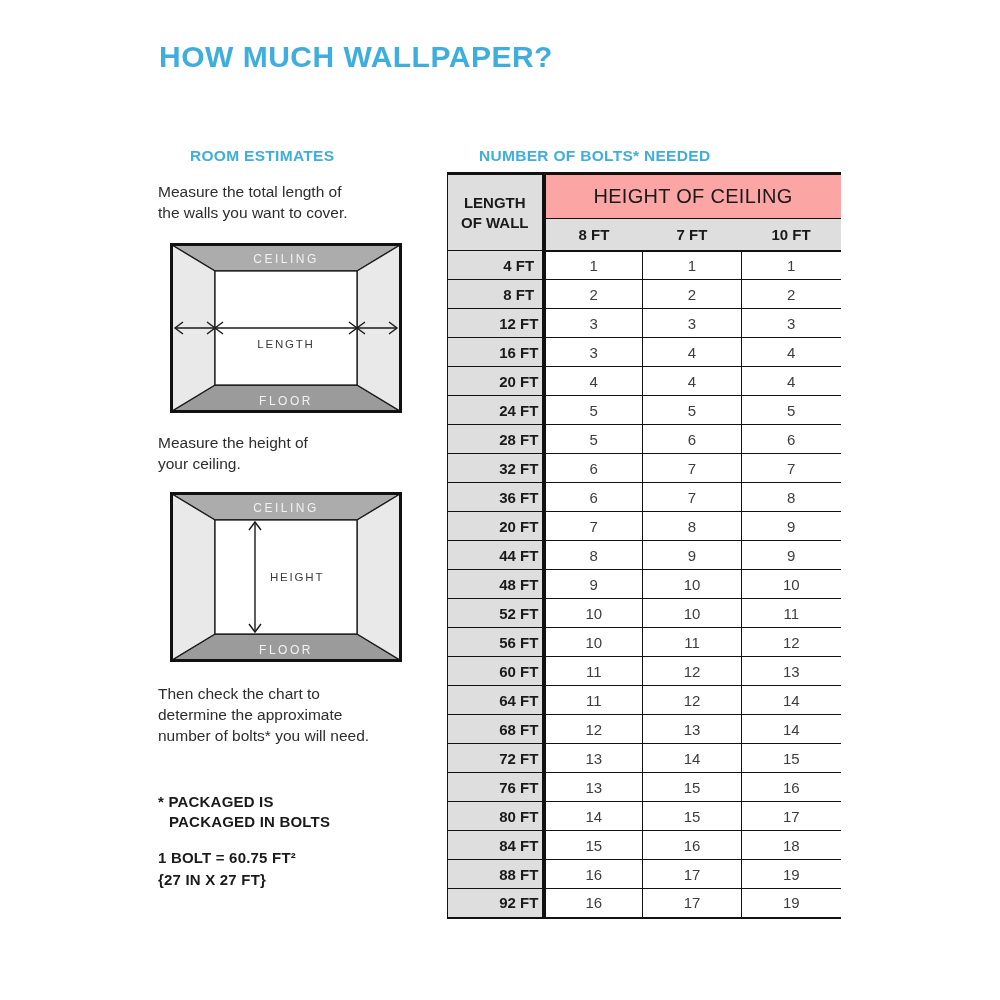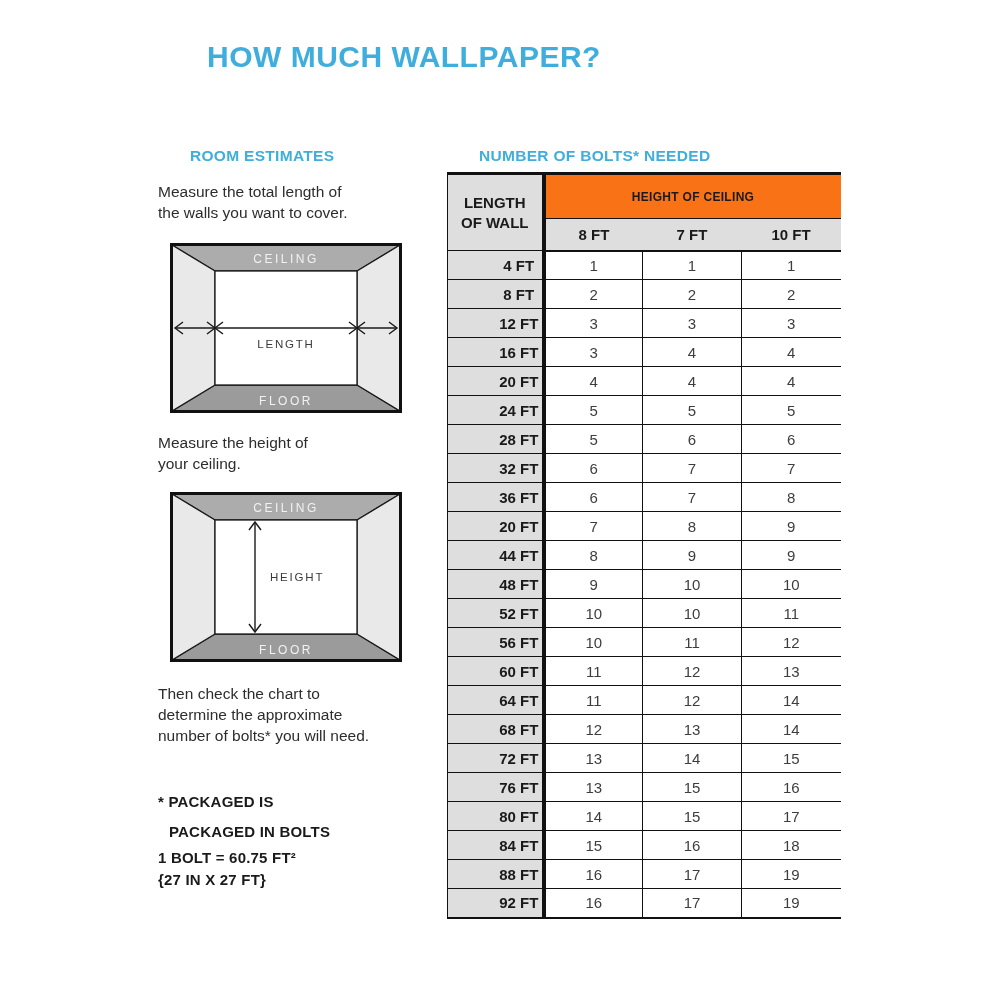--- a/index.html
+++ b/index.html
@@ -3,42 +3,42 @@
 <meta charset="utf-8">
 <style>
   * { margin:0; padding:0; box-sizing:border-box; }
   html,body { background:#ffffff; }
   .page {
     position:relative; width:1000px; height:1000px; background:#ffffff;
     font-family:"Liberation Sans", sans-serif; color:#2d2d2d; overflow:hidden;
   }
   .page-title {
     position:absolute; left:159px; top:40px;
-    font-size:30px; font-weight:bold; letter-spacing:0.5px; color:#3FAEDC;margin-left:48px;
+    font-size:30px; font-weight:bold; letter-spacing:0.5px; color:#3FAEDC;
   }
   .section-heading {
     font-size:15.5px; font-weight:bold; letter-spacing:0.3px; color:#3FAEDC;margin-left:32px;
   }
   .left-heading  { position:absolute; left:158px; top:147px; }
   .table-heading { position:absolute; left:447px; top:147px; width:393px; text-align:left; }
   .step-text {
     position:absolute; left:158px; width:260px;
     font-size:15.5px; line-height:1.34; color:#2d2d2d; white-space:pre-line;
   }
   .step-1 { top:182px; }
   .step-2 { top:433px; }
   .step-3 { top:684px; }
   .diagram { position:absolute; left:158px;padding-left:12px; }
   .diagram-1 { top:243px; }
   .diagram-2 { top:492px; }
   .footnote {
     position:absolute; left:158px; top:792px;
     font-size:15px; font-weight:bold; color:#1a1a1a; line-height:1.35; letter-spacing:0.2px;
   }
-  .footnote .indent { padding-left:11px;margin-top:10px; }
+  .footnote .indent { padding-left:11px; }
   .bolt-info {
     position:absolute; left:158px; top:847px;
     font-size:15px; font-weight:bold; color:#1a1a1a; line-height:1.45; letter-spacing:0.2px;
   }
   
   .bolts-table {
     position:absolute; left:447px; top:172px; width:393px;
     border-collapse:collapse; table-layout:fixed;
     border-top:3px solid #111;
   }
@@ -46,21 +46,21 @@
   .bolts-table col.c-val   { width:99px; }
   .bolts-table th, .bolts-table td {
     text-align:center; vertical-align:middle; font-size:15px;
   }
   .bolts-table .len-header {
     background:#DEDEDE; font-weight:bold; color:#1a1a1a; line-height:1.3;
     border-left:1.5px solid #111; border-right:4px solid #111; border-bottom:1.5px solid #111;
     white-space:pre-line; font-size:15px;
   }
   .bolts-table .group-header {
-    background:#f97316; font-weight:bold; color:#1a1a1a; font-size:12px;
+    background:#fca5a5; font-weight:normal; color:#1a1a1a; font-size:20px;
     height:45px; border-bottom:1.5px solid #111; letter-spacing:0.3px;
   }
   .bolts-table .sub-header {
     background:#DEDEDE; font-weight:bold; color:#1a1a1a;
     height:32px; border-bottom:2px solid #111;
   }
   .bolts-table tbody th {
     background:#DEDEDE; font-weight:bold; color:#1a1a1a;
     border-left:1.5px solid #111; border-right:4px solid #111;
     border-bottom:1.5px solid #111; height:29px;padding-left:48px;

